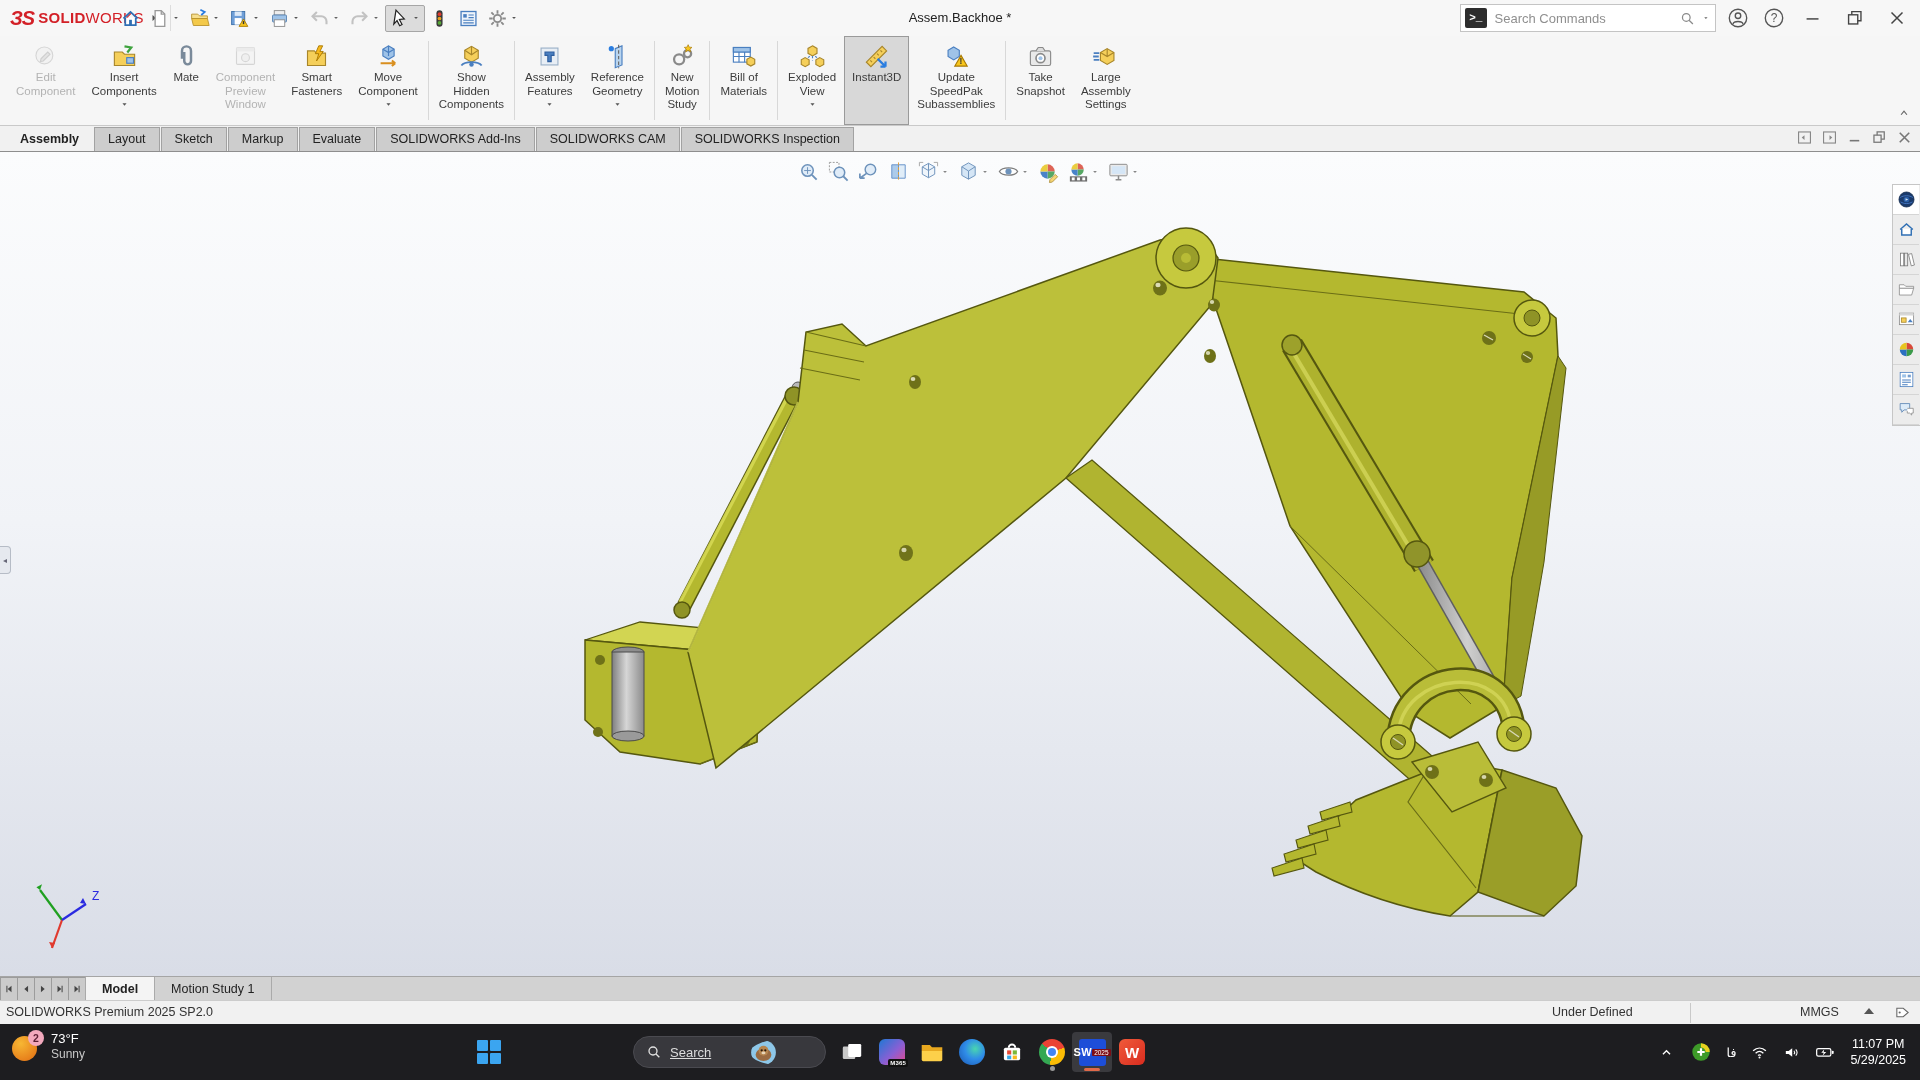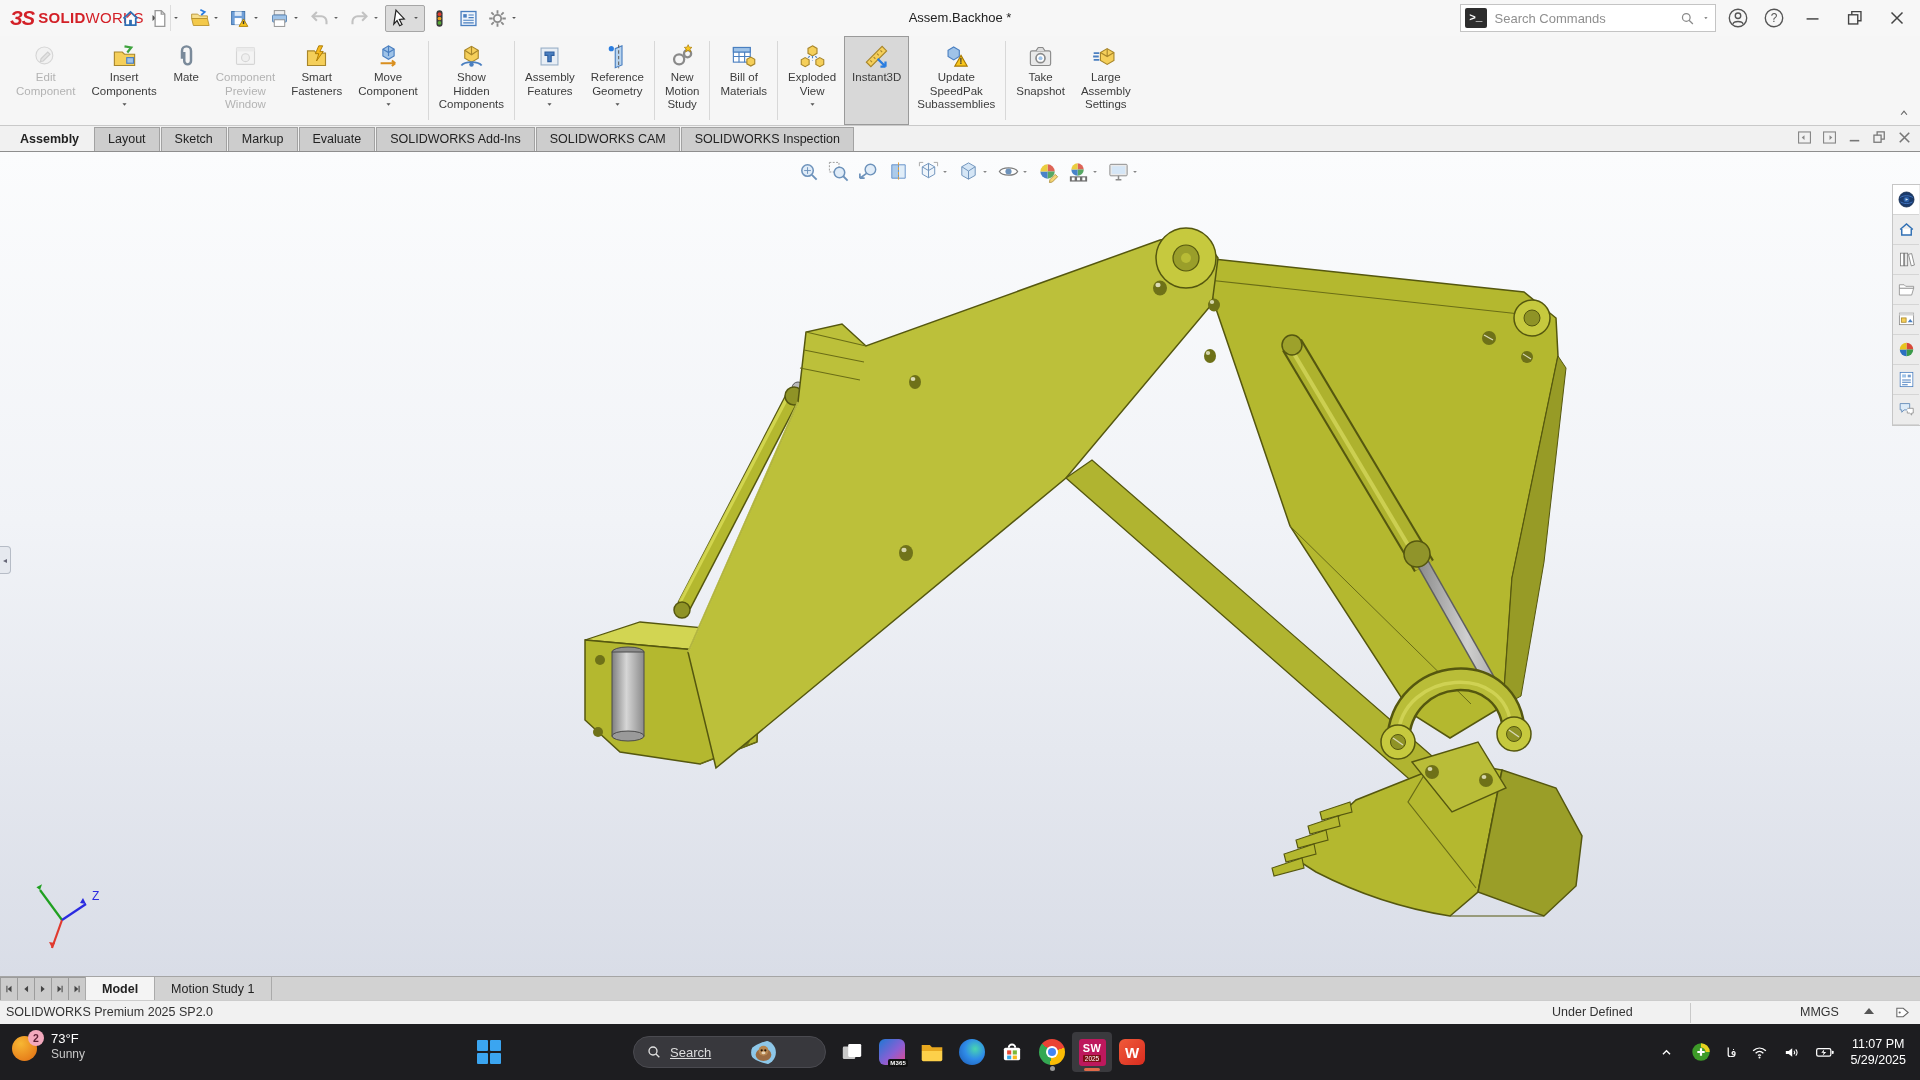--- a/index.html
+++ b/index.html
@@ -94,21 +94,21 @@
   .tapp .ic{width:26px;height:26px;}
   .tapp.active{background:#3a3a3e;}
   .rundot{position:absolute;bottom:1px;left:18px;width:5px;height:5px;border-radius:3px;background:#9a9a9a;}
   .activebar{position:absolute;bottom:1px;left:12px;width:16px;height:3px;border-radius:2px;background:#e06a4a;}
   .edgeic{width:26px;height:26px;border-radius:50%;background:radial-gradient(circle at 62% 38%,#49d6b0 0%,#2f8ce8 45%,#1a55b0 100%);}
   .chromeic{position:relative;width:26px;height:26px;border-radius:50%;background:conic-gradient(from -50deg,#ea4335 0 120deg,#fbbc05 120deg 240deg,#34a853 240deg 360deg);}
   .chromeic i{position:absolute;left:7px;top:7px;width:12px;height:12px;border-radius:50%;background:#fff;}
   .chromeic b{position:absolute;left:9px;top:9px;width:8px;height:8px;border-radius:50%;background:#4285f4;}
   .copic{position:relative;width:26px;height:26px;border-radius:6px;background:linear-gradient(135deg,#1f78d4,#8a5fd4 55%,#e8488a);}
   .copic em{position:absolute;right:-3px;bottom:-2px;background:#111;color:#fff;font-style:normal;font-size:6px;font-weight:bold;padding:1px 2px;border-radius:2px;letter-spacing:.2px;}
-  .swtile{position:relative;width:27px;height:27px;background:#be185d;border-radius:3px;display:flex;flex-direction:column;align-items:center;justify-content:center;}
+  .swtile{position:relative;width:27px;height:27px;background:#1d4ed8;border-radius:3px;display:flex;flex-direction:row;align-items:center;justify-content:center;}
   .swtile .swtxt{color:#fff;font-weight:bold;font-size:11px;line-height:11px;letter-spacing:.5px;}
   .swtile .swyr{color:#fff;font-size:6.5px;line-height:7px;background:#7d0d14;padding:0 2px;border-radius:1px;margin-top:1px;}
   .wpsic{width:26px;height:26px;border-radius:6px;background:linear-gradient(135deg,#f05a3a,#d92c1f);color:#fff;font-weight:bold;font-size:15px;display:flex;align-items:center;justify-content:center;}
   #tray{position:absolute;right:14px;top:0;height:56px;display:flex;align-items:center;gap:15px;}
   #tray .ic{width:17px;height:17px;}
   #tray .lang{font-size:12.5px;color:#fff;}
   #clock{text-align:center;font-size:12.5px;line-height:16px;color:#fff;}
 </style>
 </head>
 <body>

